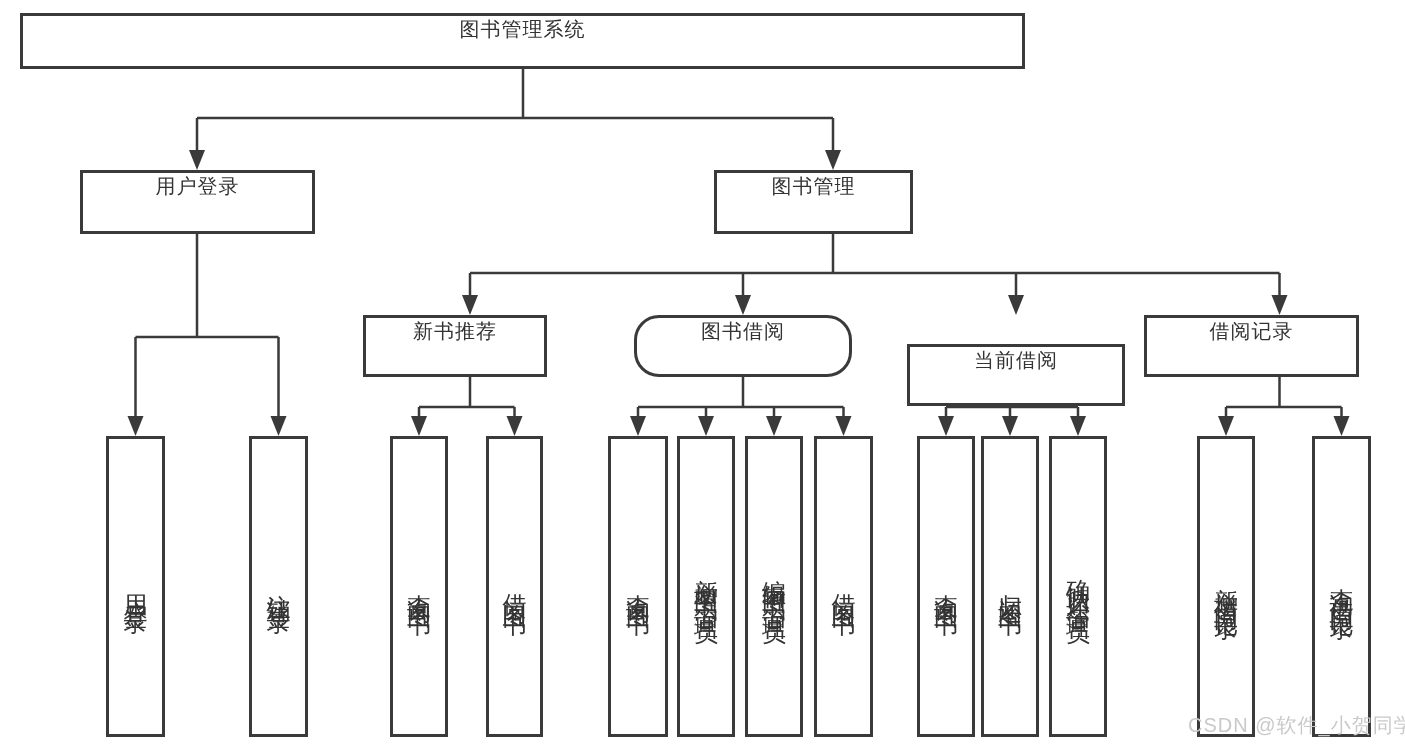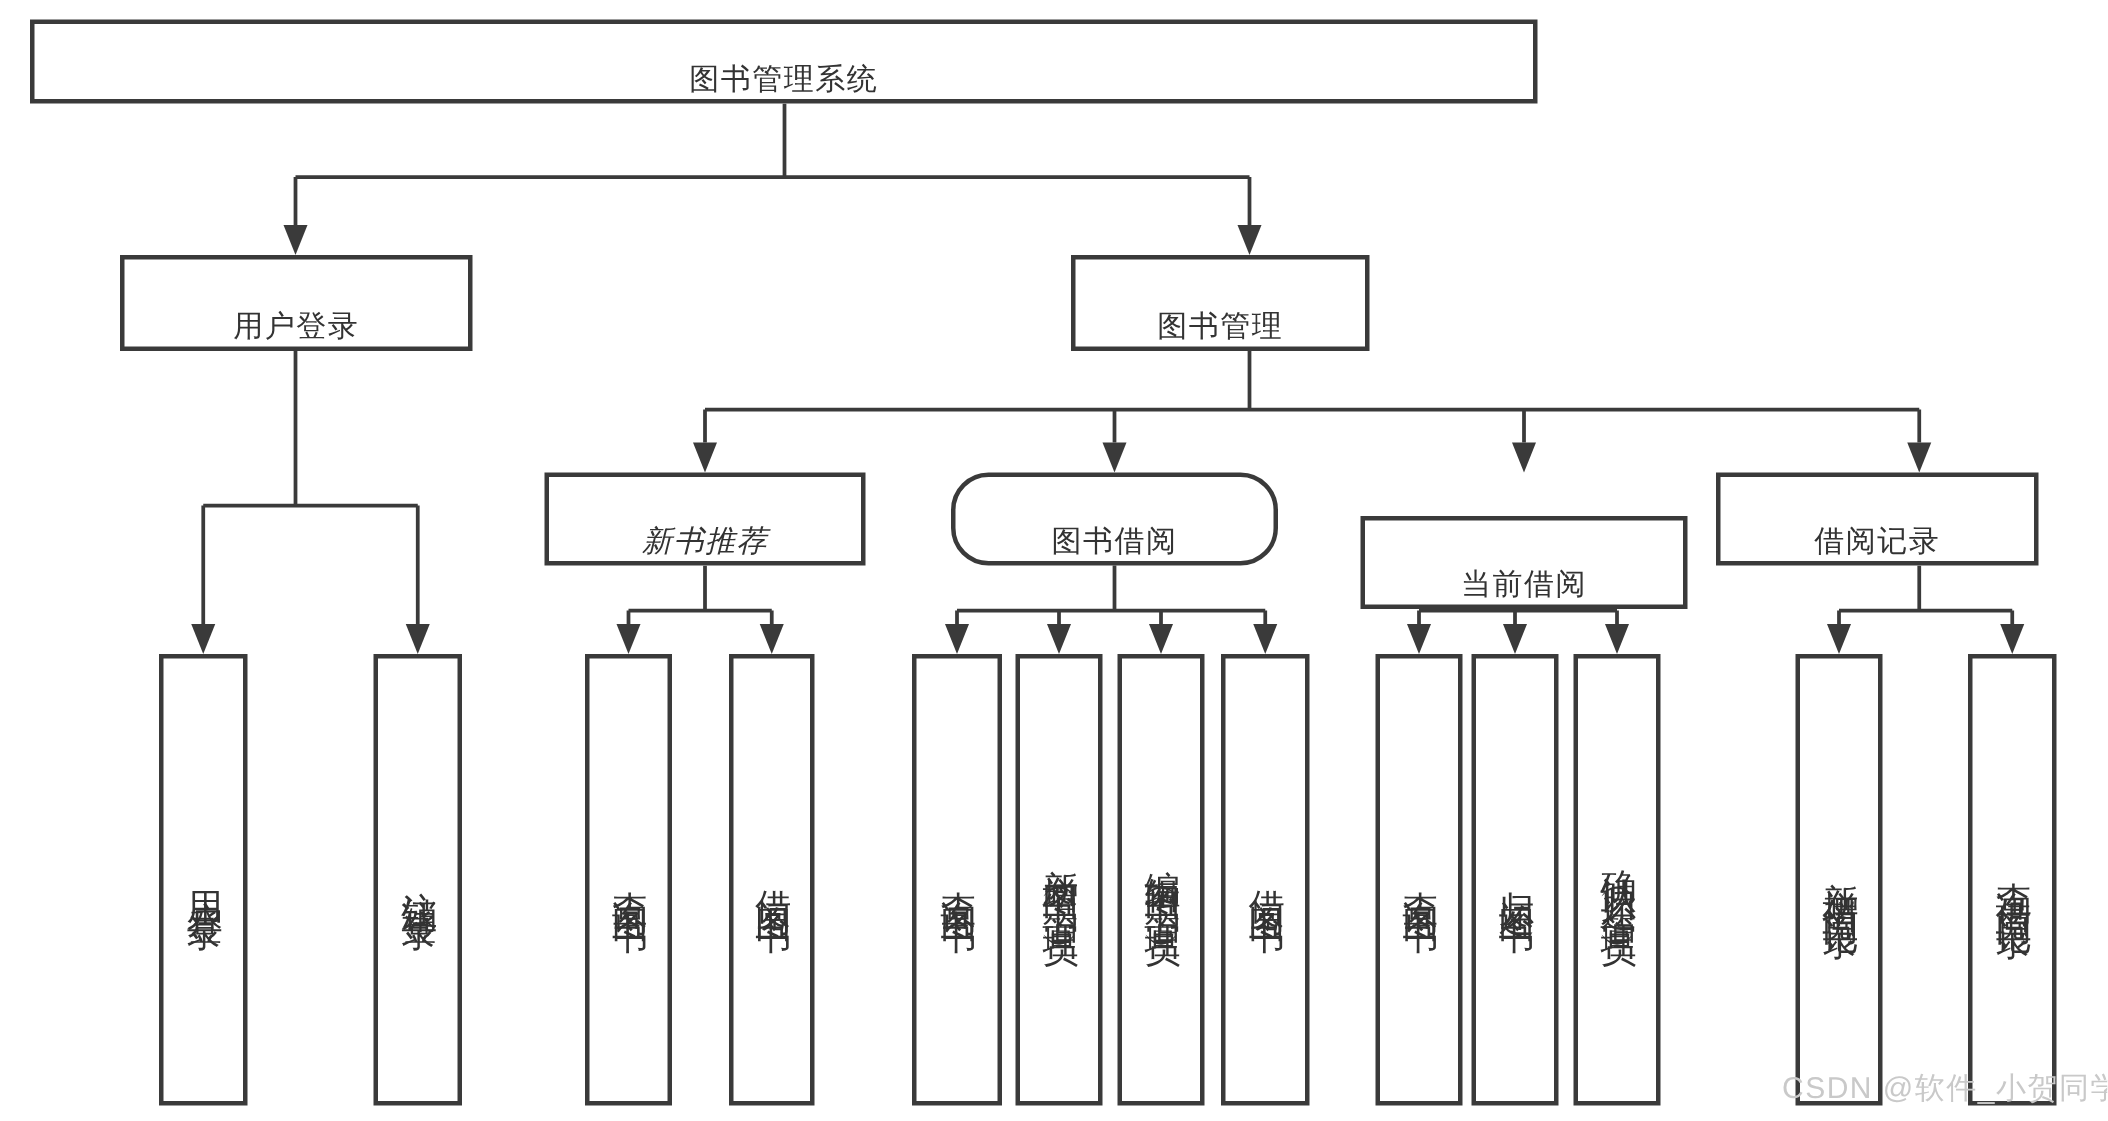--- a/index.html
+++ b/index.html
@@ -31,21 +31,21 @@
     stroke: var(--line);
     stroke-width: 2.5;
     fill: none;
   }
   .ahead { fill: var(--line); stroke: none; }
   .hbox {
     position: absolute;
     background: var(--box-background);
     border: 3px solid var(--line);
     display: flex;
-    align-items: flex-end;
+    align-items: flex-start;
     justify-content: center;
     font-size: 20px;
     color: var(--text);
     letter-spacing: 1px;
     z-index: 2;
   }
   .vbox {
     position: absolute;
     background: var(--box-background);
     border: 3px solid var(--line);
@@ -135,21 +135,21 @@
     <span>图书管理系统</span>
   </div>
 
   <div class="hbox" style="left:80px; top:170px; width:235px; height:64px;">
     <span>用户登录</span>
   </div>
   <div class="hbox" style="left:714px; top:170px; width:199px; height:64px;">
     <span>图书管理</span>
   </div>
 
-  <div class="hbox" style="left:363px; top:315px; width:214px; height:62px;font-style:italic;">
+  <div class="hbox" style="left:363px; top:315px; width:184px; height:62px;">
     <span>新书推荐</span>
   </div>
   <div class="hbox" style="left:634px; top:315px; width:218px; height:62px;border-radius:25px;">
     <span>图书借阅</span>
   </div>
   <div class="hbox" style="left:907px; top:315px; width:218px; height:62px;margin-top:29px;">
     <span>当前借阅</span>
   </div>
   <div class="hbox" style="left:1144px; top:315px; width:215px; height:62px;">
     <span>借阅记录</span>

